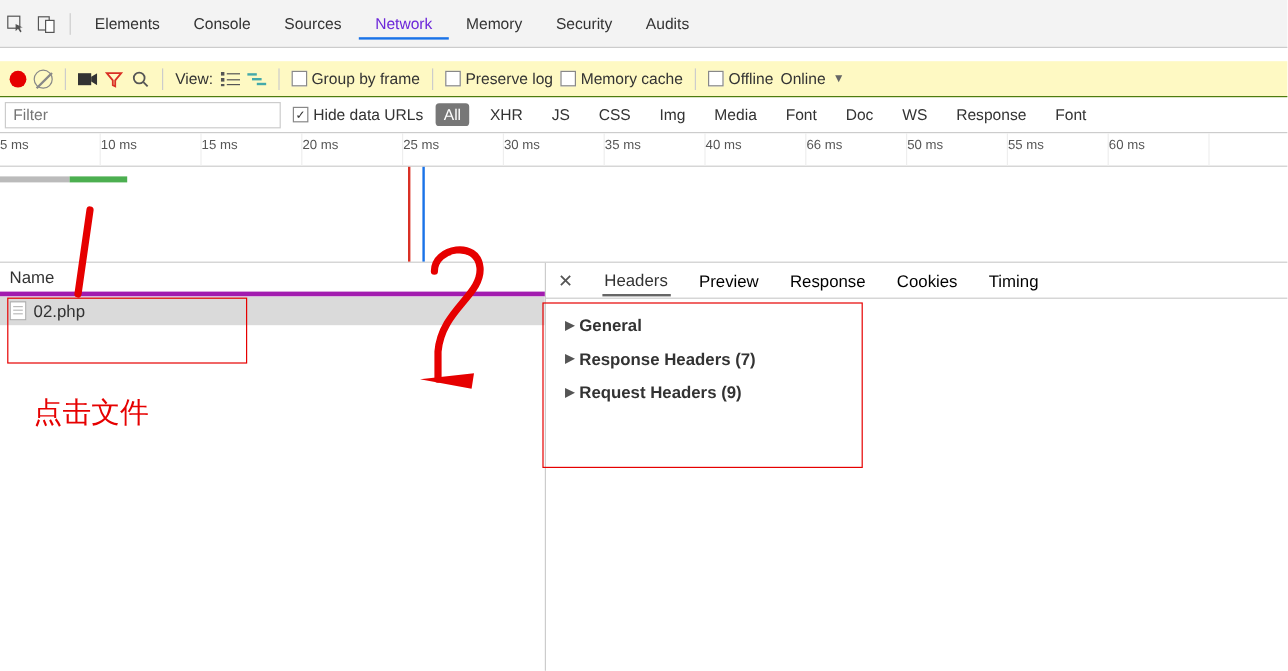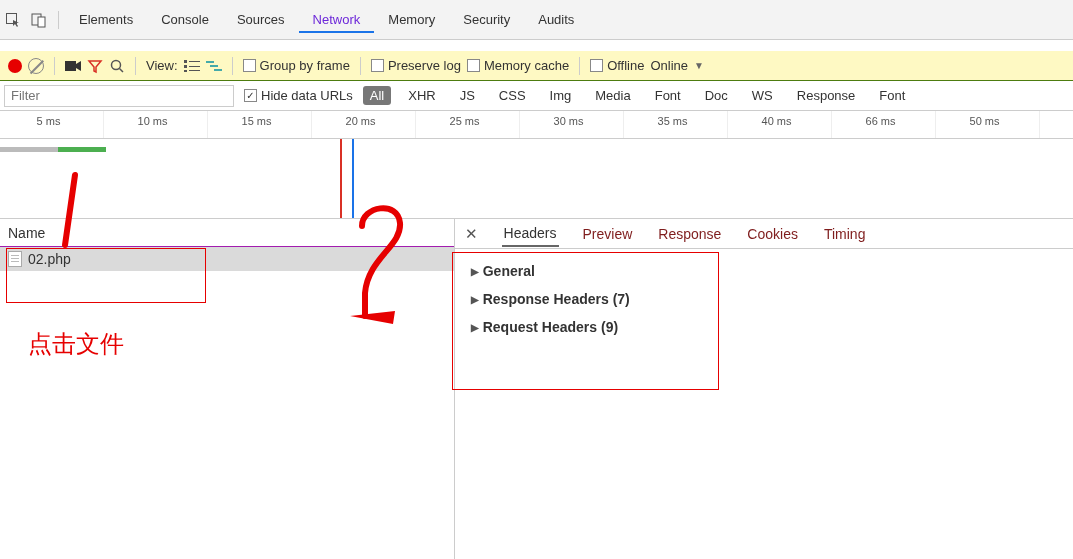--- a/index.html
+++ b/index.html
@@ -26,40 +26,40 @@
 .toolbar2 .dropdown-arrow{color:#666;margin-left:6px;font-size:10px;}
 
 .filterbar{display:flex;align-items:center;height:30px;border-bottom:1px solid #ccc;padding:0 4px;gap:10px;}
 .filterbar input{width:230px;height:22px;border:1px solid #ccc;padding:0 6px;font-size:13px;color:#8b5cf6;}
 .filterbar .cbwrap{display:flex;align-items:center;gap:4px;}
 .filterbar .cbwrap .cbx{width:13px;height:13px;border:1px solid #888;background:#fff;display:inline-flex;align-items:center;justify-content:center;font-size:10px;color:#333;}
 .filterbar .pill{padding:2px 7px;border-radius:3px;color:#333;text-align:right;}
 .filterbar .pill.active{background:#777;color:#fff;}
 
 .timeline{height:28px;border-bottom:1px solid #ccc;display:flex;font-size:11px;color:#555;position:relative;}
-.timeline .tick{flex:0 0 auto;width:104px;text-align:center;padding-right:6px;padding-top:4px;border-right:1px solid #eee;height:100%;}
+.timeline .tick{flex:0 0 auto;width:84px;text-align:left;padding-right:6px;padding-top:4px;border-right:1px solid #eee;height:100%;}
 .waterfall{height:80px;border-bottom:1px solid #ccc;position:relative;}
 .waterfall .bar-grey{position:absolute;left:0;top:8px;height:5px;width:58px;background:#bbb;}
 .waterfall .bar-green{position:absolute;left:58px;top:8px;height:5px;width:48px;background:#4caf50;}
 .waterfall .vred{position:absolute;top:0;bottom:0;width:2px;background:#d93025;left:340px;}
 .waterfall .vblue{position:absolute;top:0;bottom:0;width:2px;background:#1a73e8;left:352px;}
 
 .split{display:flex;height:calc(559px - 30px - 30px - 30px - 28px - 80px);}
 .left{width:455px;border-right:1px solid #ccc;display:flex;flex-direction:column;position:relative;}
-.left .hdr{height:28px;display:flex;align-items:center;padding:0 8px;border-bottom:1px solid #a21caf;font-size:14px;}
+.left .hdr{height:28px;display:flex;align-items:center;padding:0 8px;border-bottom:4px solid #a21caf;font-size:14px;}
 .left .rows{flex:1;overflow:auto;}
 .left .row{height:24px;display:flex;align-items:center;padding:0 8px;gap:6px;font-size:14px;}
 .left .row.sel{background:#dadada;}
 .left .row .fileicon{width:14px;height:16px;border:1px solid #aaa;background:#fff;position:relative;}
 .left .row .fileicon::before{content:"";position:absolute;left:2px;right:2px;top:3px;height:1px;background:#bbb;box-shadow:0 3px 0 #bbb,0 6px 0 #bbb;}
 
 .right{flex:1;display:flex;flex-direction:column;}
 .right .dtabs{height:30px;display:flex;align-items:center;gap:22px;border-bottom:1px solid #ccc;padding:0 10px;font-size:14px;}
 .right .dtabs .x{color:#555;margin-right:2px;cursor:default;font-size:15px;}
-.right .dtabs .dtab{color:#7f1d1d;padding:5px 2px;}
+.right .dtabs .dtab{color:#000000;padding:5px 2px;}
 .right .dtabs .dtab.active{color:#333;border-bottom:2px solid #666;padding-bottom:4px;}
 .right .sections{padding:8px 0;position:relative;}
 .right .sec{padding:6px 16px;font-size:14px;font-weight:600;cursor:default;display:flex;align-items:center;gap:4px;}
 .right .sec .tri{font-size:10px;color:#555;}
 
 .ann-redbox{position:absolute;border:1px solid #e60000;pointer-events:none;}
 .ann-text{position:absolute;color:#e60000;font-size:24px;font-family:Liberation Serif, serif;pointer-events:none;}
 .ann-svg{position:absolute;pointer-events:none;}
 .ann-svg path{stroke:#e60000;fill:none;stroke-width:6;stroke-linecap:round;}
 .ann-svg .fill{fill:#e60000;stroke:none;}

